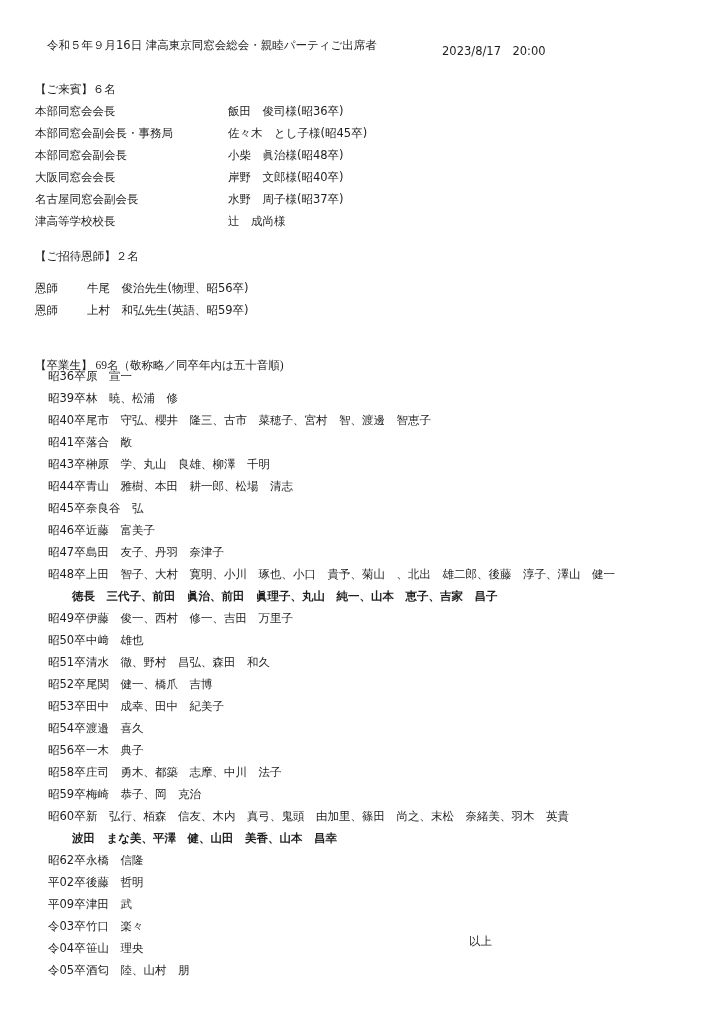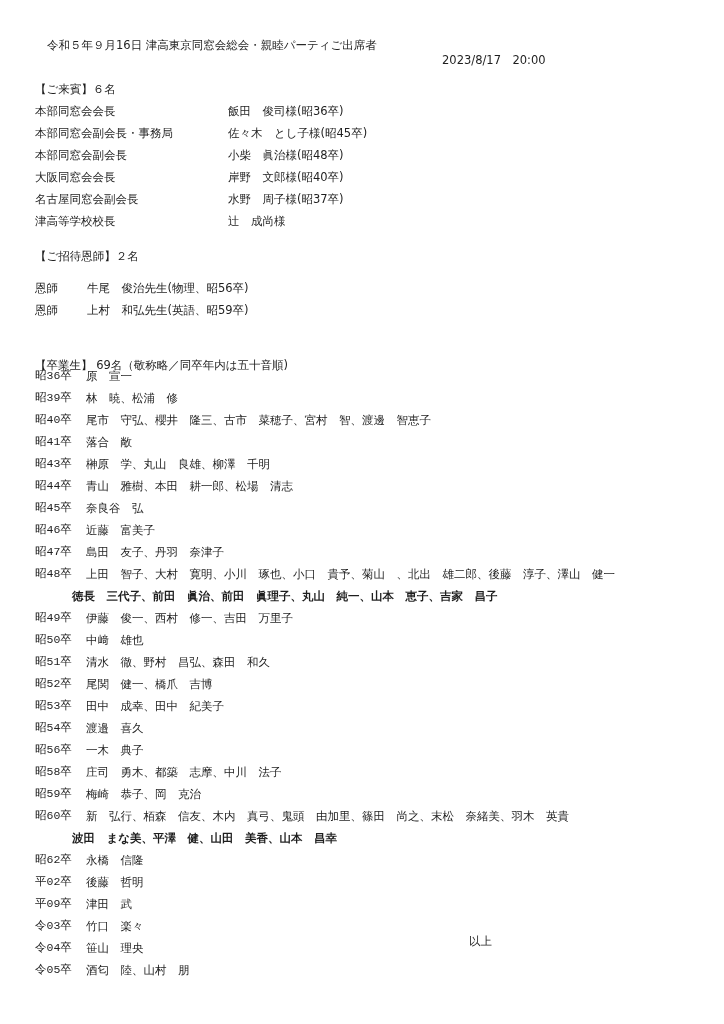--- a/index.html
+++ b/index.html
@@ -11,28 +11,28 @@
       width: 724px;
       height: 1024px;
       position: relative;
       overflow: hidden;
       font-family: "DejaVu Sans", "Liberation Sans", sans-serif;
       color: #1e1e1e;
       font-size: 11.5px;
     }
     .abs { position: absolute; white-space: nowrap; line-height: 16px; }
     .title { left: 47px; top: 37px; }
-    .datetime { left: 442px; top: 52px; }
-    .section-head { left: 35px; }
+    .datetime { left: 442px; top: 43px; }
+    .section-head { left: 35px; font-family: Liberation Serif, serif; }
     .row { position: absolute; left: 35px; white-space: nowrap; line-height: 16px; }
     .guest-role { position: absolute; left: 0; }
     .guest-name { position: absolute; left: 193px; }
     .teacher-role { position: absolute; left: 0; }
     .teacher-name { position: absolute; left: 52px; }
-    .grad-year { position: absolute; left: 0; font-family: Liberation Mono, monospace; }
+    .grad-year { position: absolute; left: 13px; }
     .grad-names { position: absolute; left: 51px; }
     .cont { position: absolute; left: 72px; white-space: nowrap; line-height: 16px; font-weight: bold; }
     .closing { left: 469px; top: 933px; }
   </style>
 </head>
 <body>
 
 <div>
 
   <div class="abs title">令和５年９月16日 津高東京同窓会総会・親睦パーティご出席者</div>

